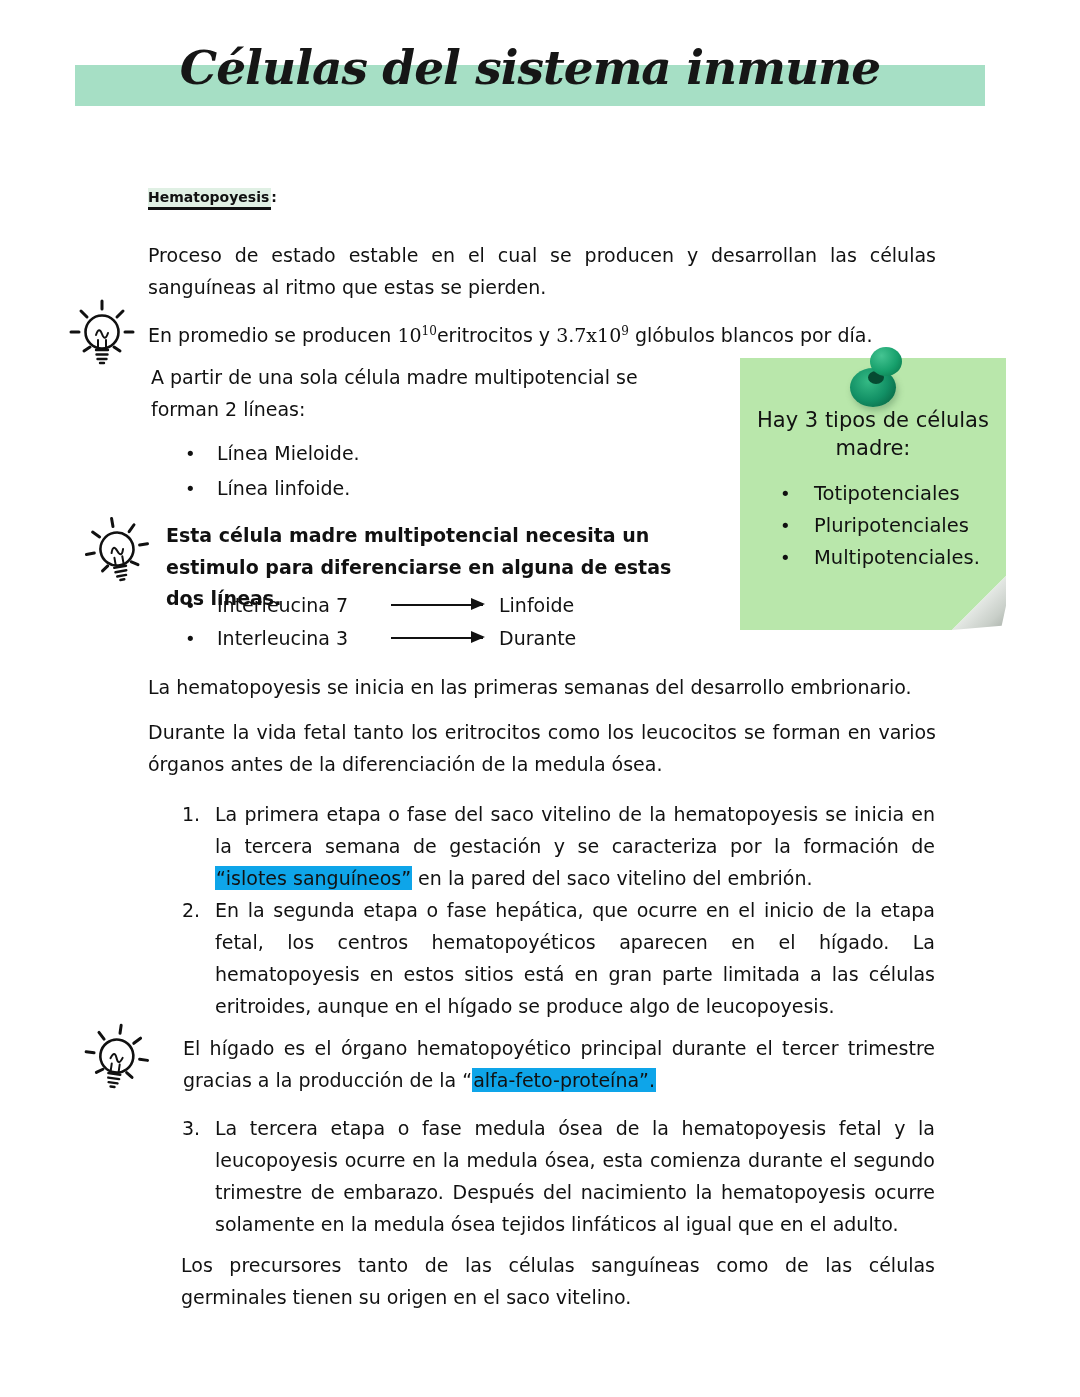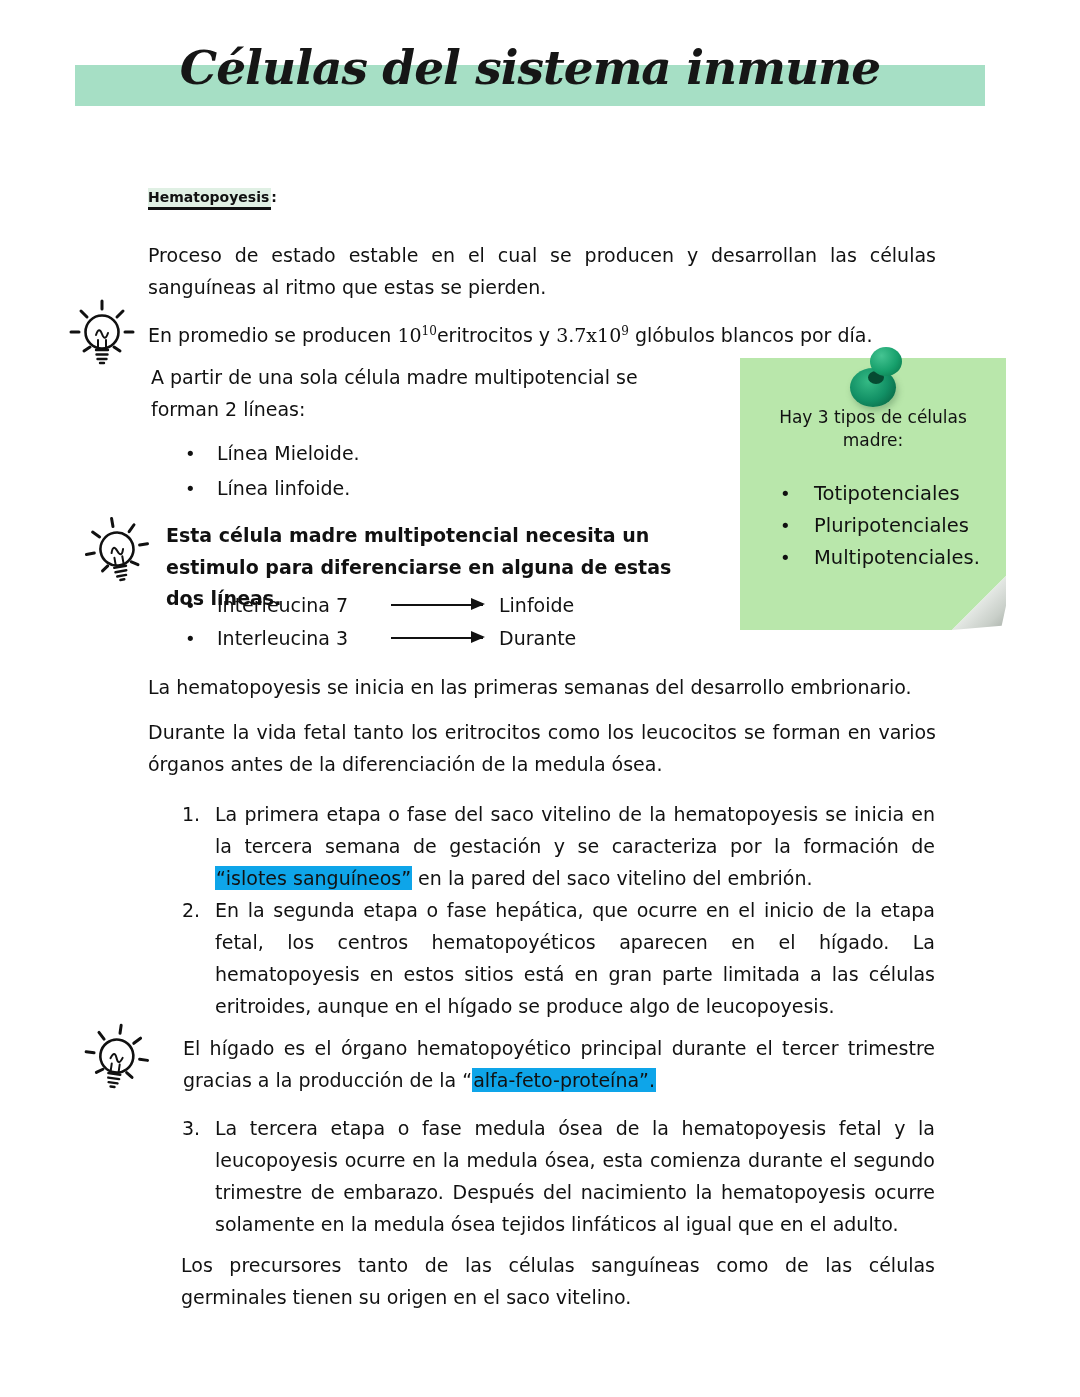--- a/index.html
+++ b/index.html
@@ -41,21 +41,21 @@
   .bulb{position:absolute;width:84px;height:88px;}
 
   
   .note{position:absolute;left:740px;top:358px;width:266px;height:272px;}
   .note-bg{position:absolute;inset:0;background:#b9e7ab;
            clip-path:polygon(0 0,100% 0,100% calc(100% - 54px),calc(100% - 54px) 100%,0 100%);}
   .note-fold{position:absolute;right:0;bottom:0;width:54px;height:54px;
              background:linear-gradient(135deg,#ffffff 0%,#eef1ee 40%,#c9cfc9 78%,#a9b0a9 100%);
              clip-path:polygon(100% 0,0 100%,92% 92%,100% 55%);}
   .note-title{position:absolute;left:10px;top:48px;width:246px;text-align:center;
-              font-size:17px;line-height:23px;}
+              font-size:21px;line-height:28px;}
   .note-brow{position:absolute;left:40px;display:flex;align-items:baseline;font-size:19.5px;}
   .note-brow .bdot{margin-right:22px;}
 
   
   .pin{position:absolute;left:104px;top:-11px;width:64px;height:72px;z-index:3;}
   .pin-head{position:absolute;left:26px;top:0;width:32px;height:29px;border-radius:50%;
             background:radial-gradient(circle at 36% 30%,#45c492,#17a06c 55%,#0b7a4e 90%);}
   .pin-body{position:absolute;left:6px;top:21px;width:46px;height:39px;border-radius:50%;
             background:radial-gradient(circle at 40% 34%,#35ba85,#129065 52%,#07603f 92%);
             box-shadow:2px 4px 6px rgba(60,110,70,.35);}

